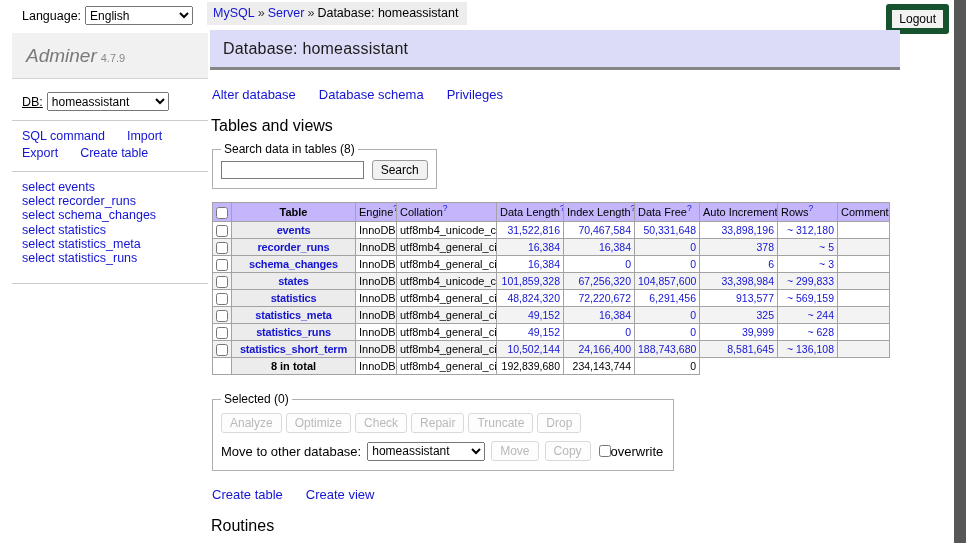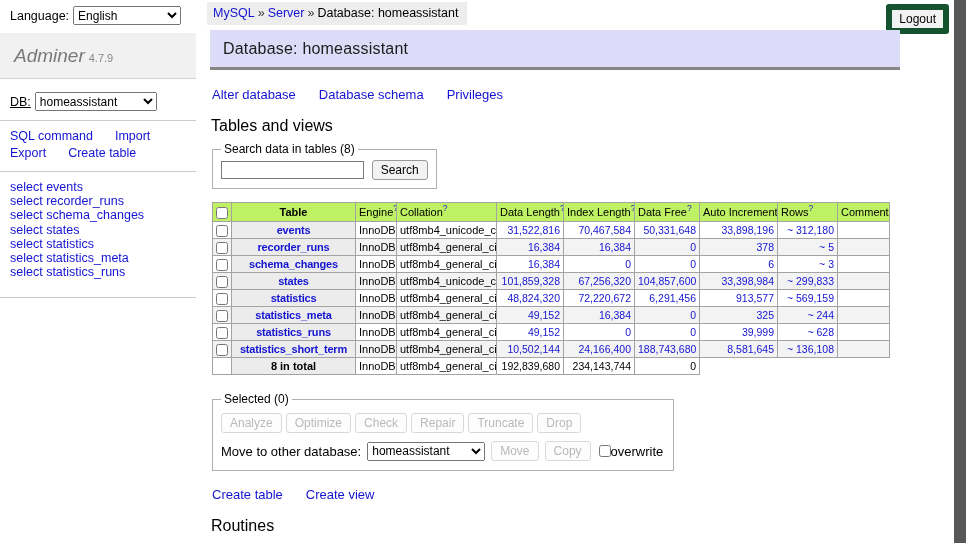--- a/index.html
+++ b/index.html
@@ -1,21 +1,21 @@
 <!DOCTYPE html>
 <html><head>
 <meta charset="utf-8">
 <style>
   * { margin:0; padding:0; box-sizing:border-box; }
   html,body { width:966px; height:543px; background:#fff; overflow:hidden;
     font-family:"Liberation Sans","DejaVu Sans",sans-serif; font-size:13px; color:#000; }
   a { color:#1414d2; text-decoration:none; cursor:pointer; }
 
   
-  #sidebar { position:absolute; left:0; top:0; width:196px; height:543px; background:#fff; }
+  #sidebar { position:absolute; left:12px; top:0; width:196px; height:543px; background:#fff; }
   .lang-row { padding:6px 0 0 10px; font-size:12.5px; }
   .lang-row select { width:108px; height:19px; font-size:12px; margin-left:4px;
     font-family:"Liberation Sans",sans-serif; }
   .app-band { margin-top:8px; background:#f1f1f1; border-bottom:1px solid #d4d4d4;
     padding:12px 0 11px 14px; }
   .app-name { font-style:italic; font-size:19px; color:#797979; }
   .app-version { font-size:11px; color:#888; margin-left:4px; }
   .db-row { padding:13px 0 0 10px; font-size:12.5px;text-decoration:underline; }
   .db-row select { width:122px; height:19px; font-size:12px; margin-left:4px;
     font-family:"Liberation Sans",sans-serif; }
@@ -53,21 +53,21 @@
     font-size:12px; padding:1px 3px; }
   .btn { font-size:12px; padding:2px 8px; background:#f2f2f2; border:1px solid #999;
     border-radius:3px; font-family:"Liberation Sans",sans-serif; cursor:pointer; }
   .btn:disabled { color:#b9b9b9; border-color:#d9d9d9; background:#fdfdfd; cursor:default; }
   .search-fieldset .btn { margin-left:4px; }
 
   
   table { border-collapse:collapse; table-layout:fixed; width:677px; margin:13px 0 0 2px;
     font-size:11px; }
   th, td { border:1px solid #a3a3a3; padding:2px 3px; white-space:nowrap; overflow:hidden; }
-  thead td, thead th { background:#bef264; font-weight:normal; text-align:left; padding:3px 3px; }
+  thead td, thead th { background:#c4b5fd; font-weight:normal; text-align:left; padding:3px 3px; }
   thead .col-table { font-weight:bold; text-align:center; }
   sup.help { color:#1414d2; font-size:8.5px; vertical-align:super; line-height:0; }
   tbody th { background:#ececec; text-align:center; font-weight:bold; }
   tbody th a { font-weight:bold; letter-spacing:-0.2px; }
   tbody tr:nth-child(even) td { background:#f3f3f4; }
   td.num { text-align:right; font-size:10.5px; }
   td.num a { color:#1414d2; }
   td.ckb, thead td.ckb { text-align:center; padding:1px; }
   input[type=checkbox] { width:12px; height:12px; vertical-align:middle; }
   tr.total-row td, tr.total-row th { font-weight:bold; }
@@ -105,21 +105,20 @@
   <hr class="side-sep">
   <div class="side-actions">
     <div><a>SQL command</a><a>Import</a></div>
     <div><a>Export</a><a>Create table</a></div>
   </div>
   <hr class="side-sep">
   <div class="table-links">
     <a>select events</a>
     <a>select recorder_runs</a>
     <a>select schema_changes</a>
-    <a>select states</a>
     <a>select statistics</a>
     <a>select statistics_meta</a>
     <a>select statistics_runs</a>
   </div>
   <hr class="side-sep">
 </div>
 
 <div id="breadcrumb">
   <a>MySQL</a><span class="sep">»</span><a>Server</a><span class="sep">»</span><span>Database: homeassistant</span>
 </div>

